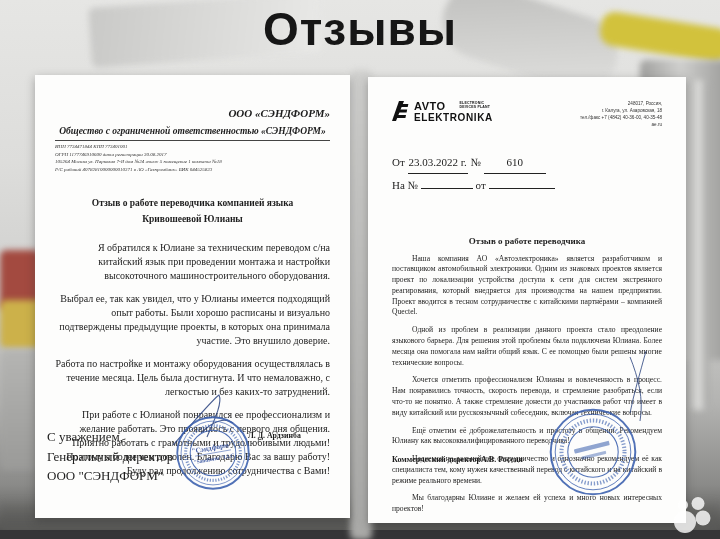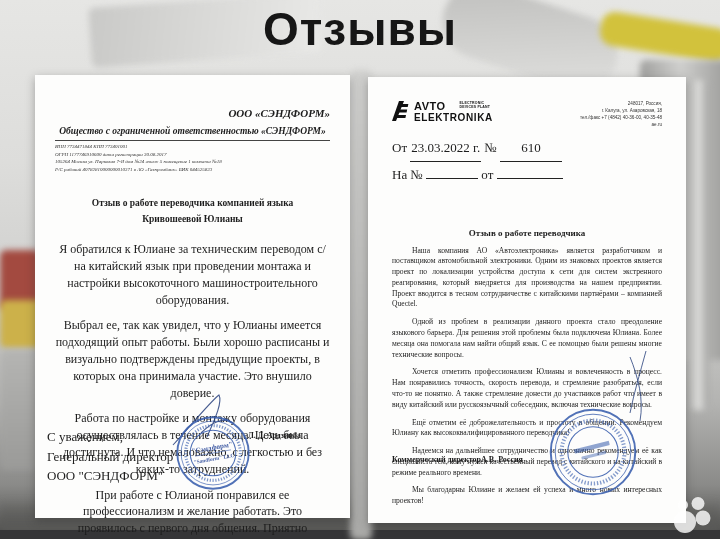--- a/index.html
+++ b/index.html
@@ -30,37 +30,37 @@
   .paper.left{left:35px;top:75px;width:315px;height:443px;padding:14px 20px;box-sizing:border-box;}
   .paper.right{left:368px;top:77px;width:318px;height:446px;padding:14px 24px;box-sizing:border-box;}
 
   
   .lh-org{text-align:right;font-weight:bold;font-style:italic;font-size:11px;margin-top:18px;}
   .lh-full{text-align:center;font-weight:bold;font-style:italic;font-size:9.5px;margin-top:7px;}
   .lh-rule{border:none;border-top:1px solid #444;margin:4px 0 2px 0;}
   .req div{font-size:5px;font-style:italic;color:#333;line-height:1.5;}
   .ltitle{text-align:center;font-weight:bold;font-size:9.5px;line-height:1.7;margin-top:22px;}
   .lbody{margin-top:14px;}
-  .lbody p{font-size:12px;line-height:1.4;margin:0 0 9px 0;text-align:center;}
+  .lbody p{font-size:10px;line-height:1.4;margin:0 0 9px 0;text-align:right;}
   .lclose{position:absolute;left:12px;top:352px;font-size:13px;line-height:1.5;}
   .lsigner{position:absolute;left:213px;top:356px;font-size:7.8px;font-weight:bold;white-space:nowrap;}
   .lsig-svg{position:absolute;left:128px;top:318px;}
   .stamp{position:absolute;opacity:.88;}
   .stamp.left-stamp{left:140px;top:340px;}
   .stamp.right-stamp{left:180px;top:330px;}
 
   
   .rlogo-row{display:flex;justify-content:space-between;align-items:flex-start;margin-top:10px;}
   .rlogo{display:flex;align-items:flex-start;gap:4px;}
   .rlogo-text{font-family:"Liberation Sans",sans-serif;color:#111;line-height:1;}
   .rlogo-main{font-weight:800;font-size:11px;letter-spacing:.5px;display:flex;gap:14px;align-items:flex-start;}
   .rlogo-tag{font-size:3.5px;font-weight:bold;width:34px;line-height:1.2;letter-spacing:.2px;}
   .rlogo-sub{font-weight:800;font-size:10px;letter-spacing:.6px;margin-top:1px;}
   .raddr{font-size:4.6px;text-align:right;color:#333;line-height:1.5;font-family:"Liberation Sans",sans-serif;}
-  .rref{margin-top:6px;font-size:13px;line-height:2;}
+  .rref{margin-top:22px;font-size:11px;line-height:2;}
   .u{display:inline-block;border-bottom:.5px solid #222;}
   .u-date{padding:0 1px;}
   .u-num{width:62px;text-align:center;}
   .u-blank1{width:52px;}
   .u-blank2{width:66px;}
   .rtitle{text-align:center;font-weight:bold;font-size:9px;margin-top:40px;}
   .rbody{margin-top:8px;}
   .rbody p{font-size:7.6px;line-height:1.42;margin:0 0 7px 0;text-align:justify;text-indent:20px;}
   .rsign-row{position:absolute;left:24px;right:24px;top:378px;display:flex;font-size:8px;font-weight:bold;}
   .rsig-svg{position:absolute;left:232px;top:270px;}

